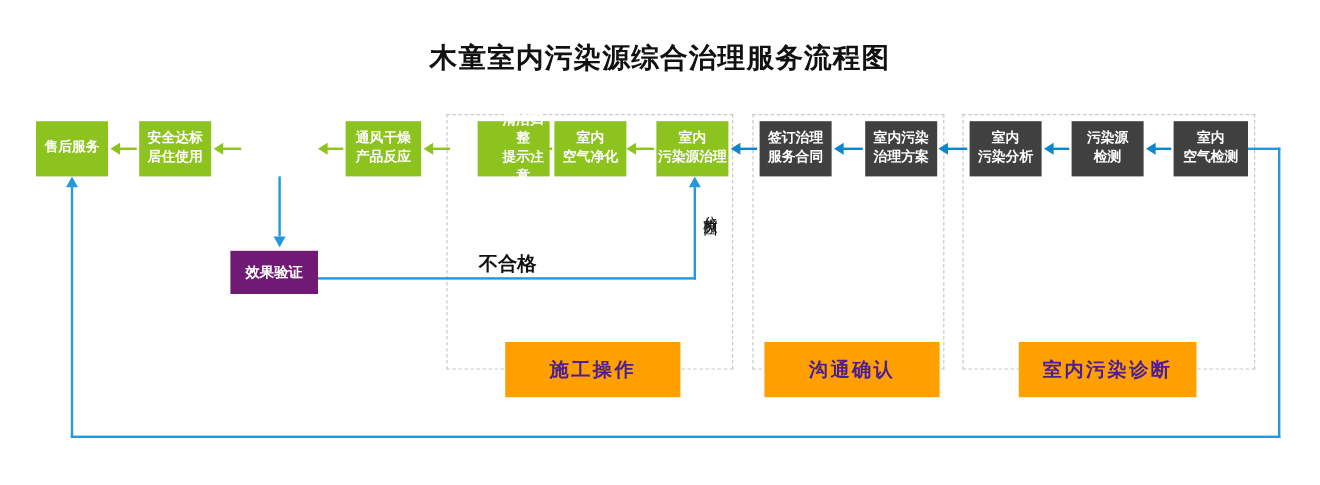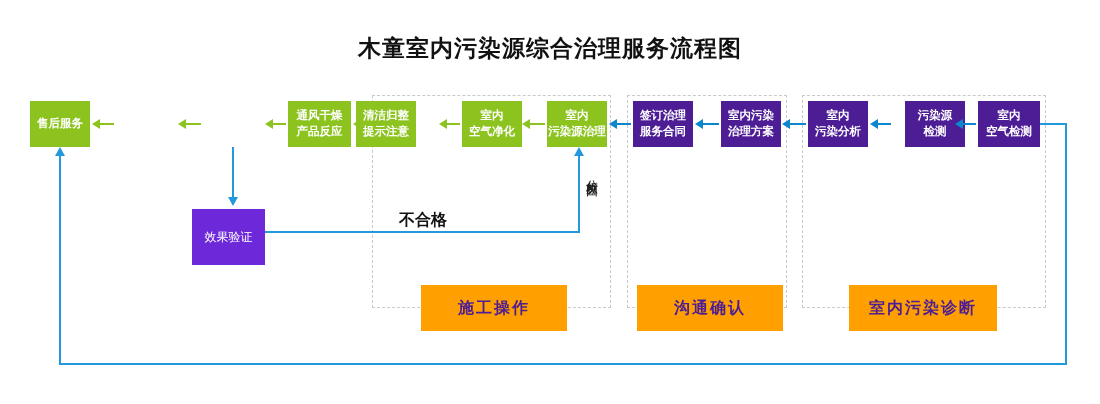--- a/index.html
+++ b/index.html
@@ -38,28 +38,28 @@
     justify-content: center;
     text-align: center;
     color: #ffffff;
     font-size: 11.5px;
     font-weight: bold;
     line-height: 1.35;
     white-space: pre-line;
     box-sizing: border-box;
   }
   .node.green  { background: #8cc31f; }
-  .node.blue   { background: #4c1d95; }
+  .node.blue   { background: #404040; }
   .verify-node {
     position: absolute;
     left: 192px; top: 209px;
-    width: 73px; height: 56px;
-    background: #6d28d9;
+    width: 73px; height: 36px;
+    background: #701a75;
     display: flex; align-items: center; justify-content: center;
-    color: #ffffff; font-size: 12px; font-weight: normal;
+    color: #ffffff; font-size: 12px; font-weight: bold;
   }
   .stage-label {
     position: absolute;
     top: 285px;
     height: 46px;
     background: #ffa000;
     display: flex; align-items: center; justify-content: center;
     color: #4c1d95; font-size: 16px; font-weight: bold;
     letter-spacing: 2px;
   }
@@ -143,35 +143,37 @@
 
   <div>
     <div class="seg" style="left:265px; top:231px; width:315px; height:2px;"></div>
     <div class="seg" style="left:578px; top:156px; width:2px; height:77px;"></div>
     <div class="vhead-up" style="left:574px; top:147px;"></div>
     <div class="edge-label" style="left:399px; top:210px;">不合格</div>
     <div class="edge-label vertical" style="left:583px; top:170px;">分析原因</div>
   </div>
 
   <div class="node green" style="left:30px;">售后服务</div>
+  <div class="node green" style="left:116px;">安全达标
+居住使用</div>
   <div class="node green" style="left:288px; width:63px;">通风干燥
 产品反应</div>
-  <div class="node green" style="left:356px;">清洁归整
+  <div class="node green" style="left:398px;padding-left:16px;">清洁归整
 提示注意</div>
   <div class="node green" style="left:462px;">室内
 空气净化</div>
   <div class="node green" style="left:547px;">室内
 污染源治理</div>
   <div class="node blue" style="left:633px;">签订治理
 服务合同</div>
   <div class="node blue" style="left:721px;">室内污染
 治理方案</div>
   <div class="node blue" style="left:808px;">室内
 污染分析</div>
-  <div class="node blue" style="left:893px;margin-left:12px;">污染源
+  <div class="node blue" style="left:893px;">污染源
 检测</div>
   <div class="node blue" style="left:978px; width:62px;">室内
 空气检测</div>
 
   <div class="verify-node">效果验证</div>
 
   <div class="harrow green" style="left:92px;  width:22px;">
       <span class="head"></span>
       <span class="shaft"></span>
     </div>

